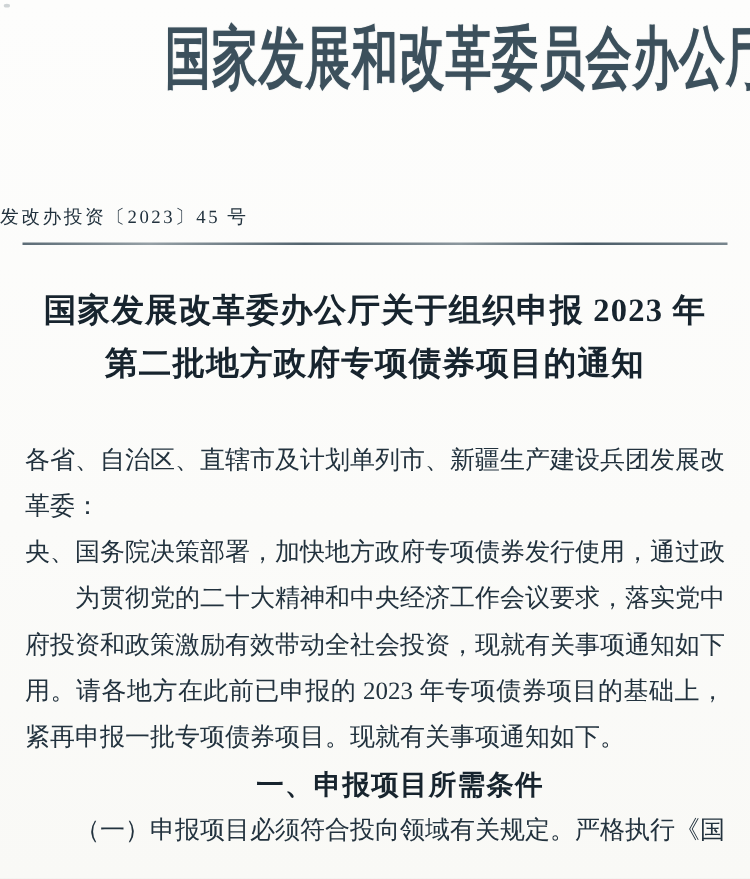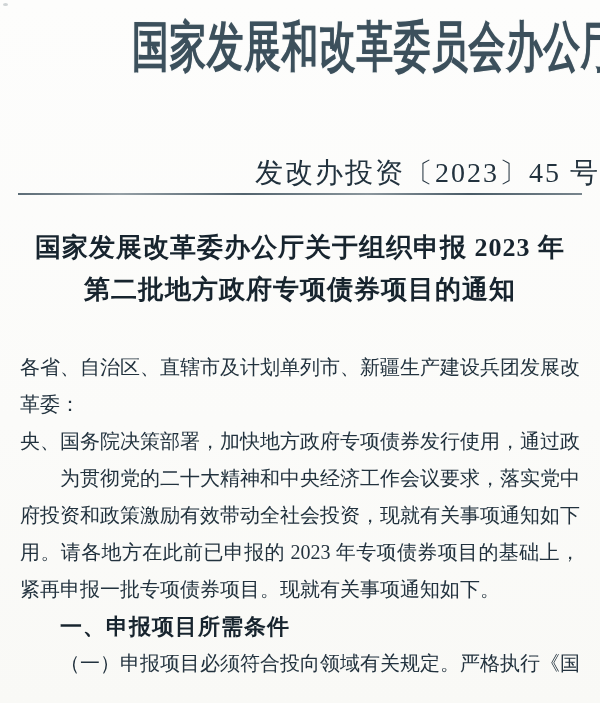--- a/index.html
+++ b/index.html
@@ -24,22 +24,22 @@
     font-size:54px;
     font-weight:bold;
     color:var(--header-ink,#3c505c);
     transform:scaleX(0.68);
     transform-origin:50% 50%;
     letter-spacing:1px;
     text-shadow:0 0 1px rgba(60,80,92,.45);
   }
   .doc-number{
     margin-top:69px;
-    text-align:right;
-    font-size:28px;
+    text-align:left;
+    font-size:15px;
     line-height:26px;
     color:var(--body-ink,#22323e);
     letter-spacing:2px;
   }
   .divider{
     margin:7px 18px 0 18px;
     height:2px;
     background:linear-gradient(90deg,
       rgba(64,83,95,.85) 0%, rgba(64,83,95,.55) 18%, rgba(64,83,95,.9) 40%,
       rgba(64,83,95,.6) 62%, rgba(64,83,95,.95) 80%, rgba(64,83,95,.7) 100%);
@@ -60,21 +60,21 @@
     color:var(--body-ink,#22323e);
   }
   .body-text .line{white-space:nowrap;}
   .body-text .full{
     white-space:normal;
     text-align:justify;
     text-align-last:justify;
     overflow:hidden;
     height:37px;
   }
-  .indent{padding-left:40px;}
+  .indent{padding-left:40px;text-align:center;}
   .heading{
     font-family:"Liberation Sans",sans-serif;
     font-weight:bold;
     font-size:22px;
     letter-spacing:1px;
     color:var(--title-ink,#17242e);
   }
   
   .speck{
     position:absolute;left:3px;top:3px;width:5px;height:3px;

